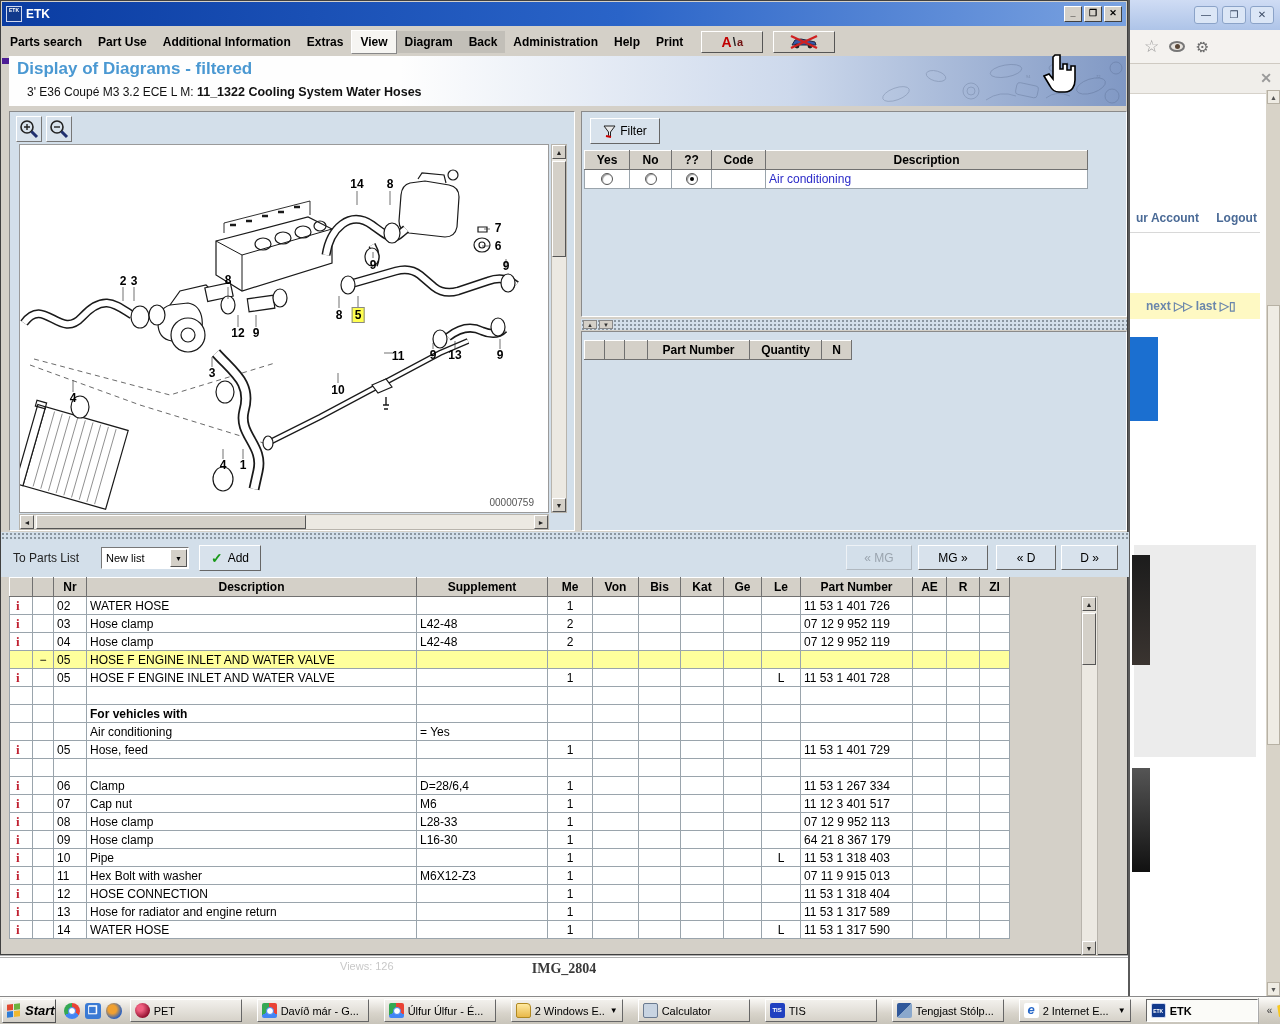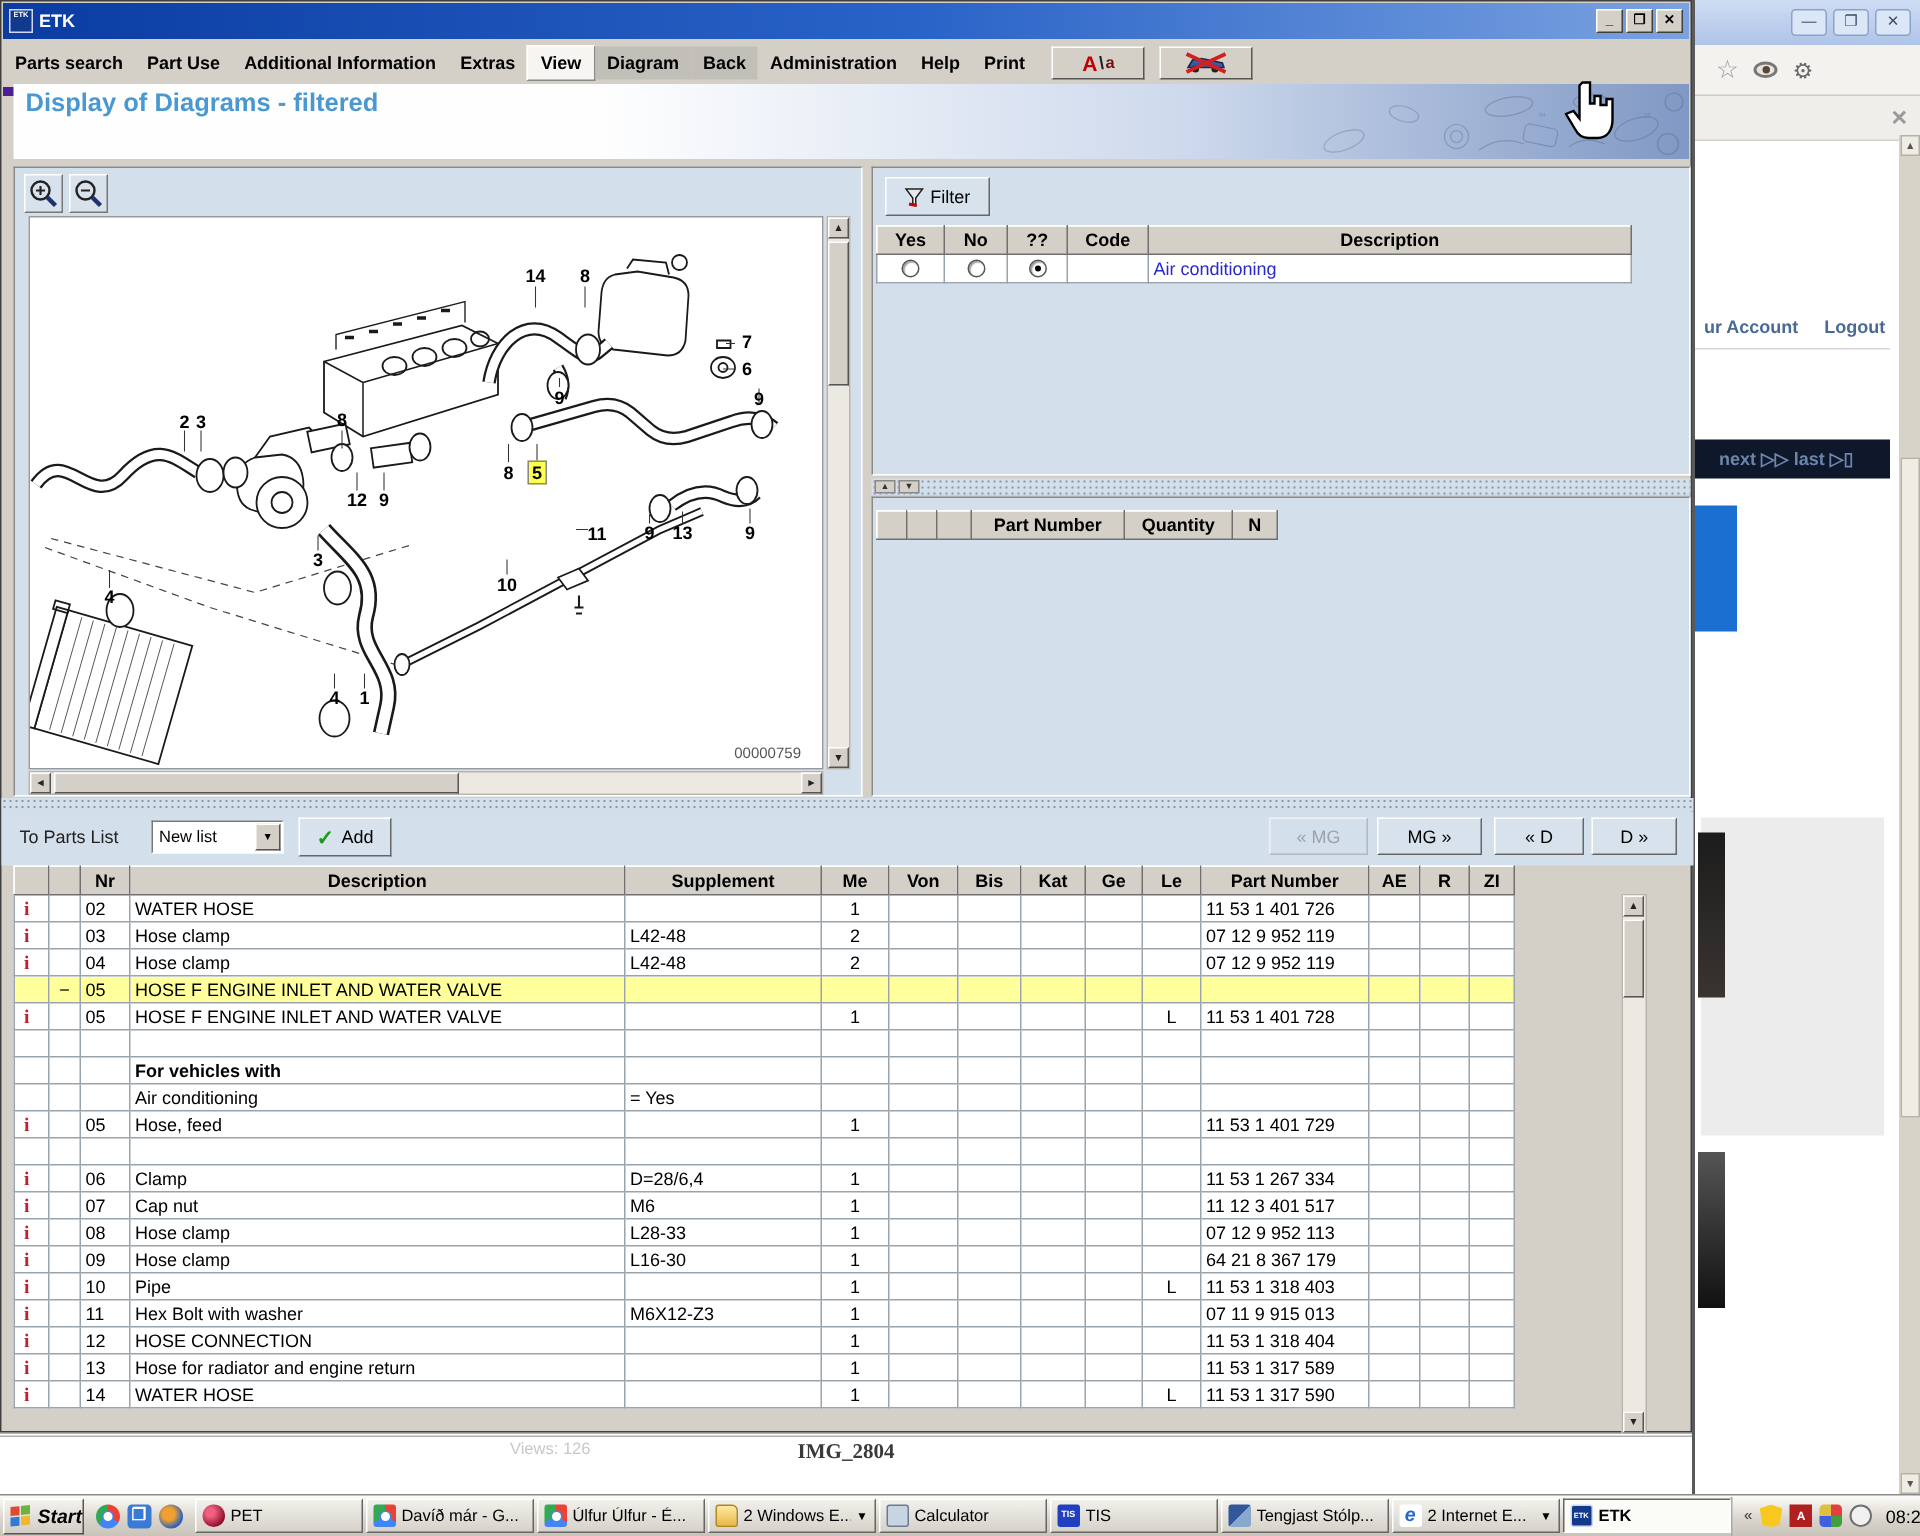--- a/index.html
+++ b/index.html
@@ -16,21 +16,21 @@
     display:flex; align-items:center; gap:10px; padding-left:14px;}
   .star-ic { color:#9a9a9a; font-size:17px; }
   .eye-ic { width:16px; height:11px; border:2px solid #777; border-radius:50%; position:relative; background:#e8e4de;}
   .eye-ic::after{ content:""; position:absolute; left:4px; top:1px; width:5px; height:5px; border-radius:50%; background:#5a4636;}
   .wrench-ic { color:#6a6a6a; font-size:15px; transform:rotate(90deg); }
   .bg-infobar { position:absolute; left:0; top:64px; width:100%; height:30px; background:#f0eeea; border-bottom:1px solid #d6d2ca; }
   .bg-infobar .x { position:absolute; right:8px; top:6px; color:#9a9a9a; font-size:14px; font-weight:bold;}
   .bg-links { position:absolute; left:6px; top:211px; width:140px; color:#4a6a96; font-weight:bold; font-size:12px; }
   .bg-links span { margin-right:14px; }
   .bg-divider { position:absolute; left:0; top:232px; width:130px; border-top:1px solid #d8d8d8; }
-  .bg-pager { position:absolute; left:0px; top:293px; width:130px; height:26px; background:#0f172a; color:#6a86ac;
+  .bg-pager { position:absolute; left:0px; top:293px; width:130px; height:26px; background:#fef9c3; color:#6a86ac;
     font-weight:bold; font-size:12px; padding:6px 0 0 16px; }
   .bg-bluebox { position:absolute; left:0; top:337px; width:28px; height:84px; background:#1b6fd0; }
   .bg-graypanel { position:absolute; left:4px; top:545px; width:122px; height:212px; background:#ececec; }
   .bg-thumb1 { position:absolute; left:2px; top:555px; width:18px; height:110px; background:linear-gradient(#1c1c1c,#3a3430); }
   .bg-thumb2 { position:absolute; left:2px; top:768px; width:18px; height:104px; background:linear-gradient(#555,#111); }
   .bg-scroll { position:absolute; left:136px; top:90px; width:15px; height:906px; background:#d8d3c8; }
   .bg-scroll .thumb { position:absolute; left:1px; top:215px; width:13px; height:440px; background:#efece4; border:1px solid #b7b1a4;}
   .bg-scroll .arr { position:absolute; left:1px; width:13px; height:14px; background:#efece4; border:1px solid #b7b1a4; font-size:7px; text-align:center; line-height:13px; color:#555;}
   
   .bg-bottom { position:absolute; left:0; top:955px; width:1128px; height:41px; background:#fff; border-top:3px double #b0b0b0;}
@@ -135,21 +135,21 @@
   .start-btn { margin-left:2px; height:24px; width:62px; background:linear-gradient(#f4f2ee,#d2cec6); border:1px solid; border-color:#fff #555 #555 #fff;
     display:flex; align-items:center; gap:4px; padding-left:4px; font-weight:bold; font-size:13px; font-style:italic;}
   .winflag { width:14px; height:14px; display:grid; grid-template-columns:6px 6px; grid-template-rows:6px 6px; gap:1px; transform:skewY(-6deg);}
   .winflag i { display:block; }
   .ql { display:flex; gap:5px; margin:0 8px; }
   .ql-ico { width:16px; height:16px; border-radius:50%; }
   .ico-chrome { background:conic-gradient(#ea4335 0 33%,#4285f4 33% 66%,#34a853 66% 100%); position:relative; border-radius:50%;}
   .ico-chrome::after { content:""; position:absolute; left:4px; top:4px; width:8px; height:8px; background:#fff; border:1px solid #4285f4; border-radius:50%; box-sizing:border-box;}
   .ico-ie2 { background:#3a7ad4; border-radius:3px; color:#fff; font-weight:bold; font-size:11px; text-align:center; line-height:15px;}
   .ico-wmp { background:radial-gradient(circle at 40% 40%, #f0a030 30%, #2860c0 70%); border-radius:50%;}
-  #task-buttons { display:flex; gap:2px; }
+  #task-buttons { display:flex; gap:15px; }
   .task-btn { width:112px; height:23px; background:linear-gradient(#f2f0ec,#d6d2c9); border:1px solid; border-color:#fff #666 #666 #fff;
     display:flex; align-items:center; gap:4px; padding:0 4px; font-size:11px; }
   .task-btn.active { background:#fbfbf8; border-color:#666 #fff #fff #666; font-weight:bold;}
   .tb-label { overflow:hidden; white-space:nowrap; text-overflow:clip; flex:1;}
   .tb-drop { font-size:8px; }
   .tb-ico { width:15px; height:15px; flex:none; border-radius:2px;}
   .ico-pet { background:radial-gradient(circle at 35% 35%, #f06080 20%, #8a0a28 75%); border-radius:50%;}
   .ico-folder { background:linear-gradient(#ffe9a0,#e8b84a); border:1px solid #b08820; border-radius:2px 4px 2px 2px; position:relative;}
   .ico-calculator { background:#c8d4e2; border:1px solid #6a7a90; }
   .ico-tis { background:#2040c0; color:#fff; font-size:6px; font-weight:bold; text-align:center; line-height:14px;}
@@ -258,20 +258,21 @@
         <circle cx="250" cy="12" r="6"></circle>
           <path d="M180 42 q10 -8 24 -2"></path>
         <path d="M120 44 q14 -10 30 -4"></path>
           <circle cx="246" cy="40" r="7"></circle>
       </g>
       <text x="200" y="10" font-size="5" fill="#46546e" opacity="0.7">A</text>
       <text x="160" y="22" font-size="4" fill="#46546e" opacity="0.7">94</text>
       <text x="230" y="22" font-size="4" fill="#46546e" opacity="0.7">72</text>
     </svg>
     <span class="hdr-title">Display of Diagrams - filtered</span>
+    <span class="hdr-sub"><span>3' E36 Coupé M3 3.2 ECE  L M: </span><b>11_1322 Cooling System Water Hoses</b></span>
   </div>
   <svg class="cursor-hand" width="34" height="44" viewBox="0 0 34 44">
     <path d="M12 2 h5 v14 h3 v-5 h4 v6 h4 v-4 h4 v14 c0 6 -3 12 -10 12 h-6 c-4 0 -7 -2 -9 -6 l-6 -10 5 -2 4 5 v-22 z" fill="#fff" stroke="#000" stroke-width="1.6"></path>
   </svg>
 
   <div class="panel" id="diagram-panel">
     <span class="zbtn" style="left:6px">
       <svg width="24" height="24" viewBox="0 0 24 24">
         <circle cx="10" cy="10" r="6" fill="none" stroke="#222" stroke-width="1.6"></circle>
         <path d="M14.5 14.5 L20 20" stroke="#203070" stroke-width="3"></path>

